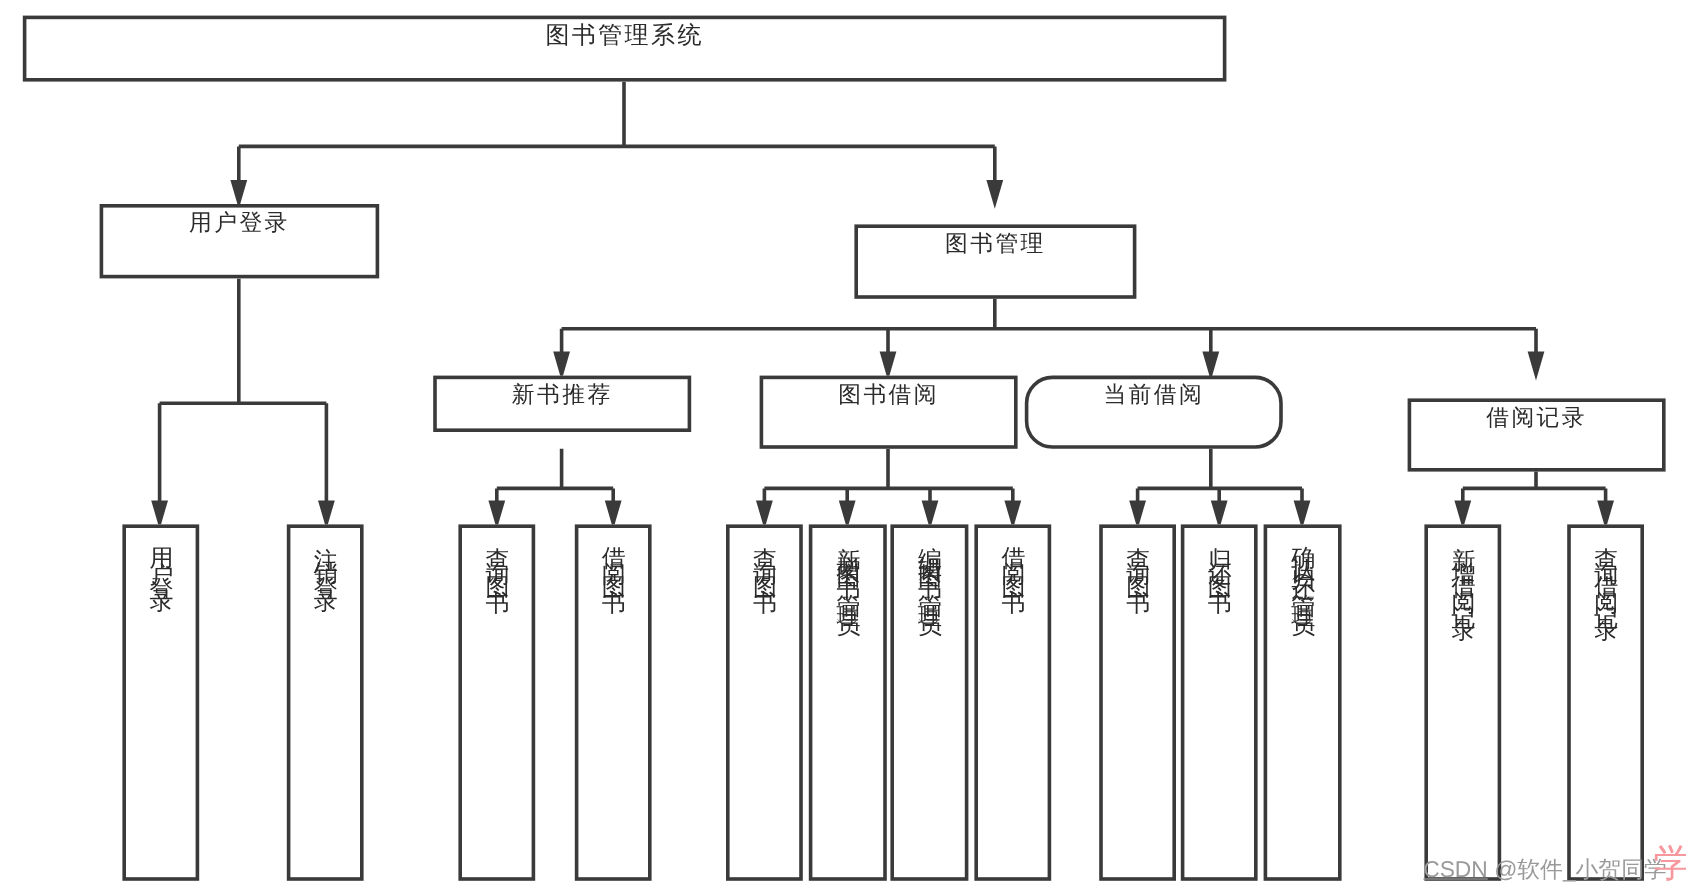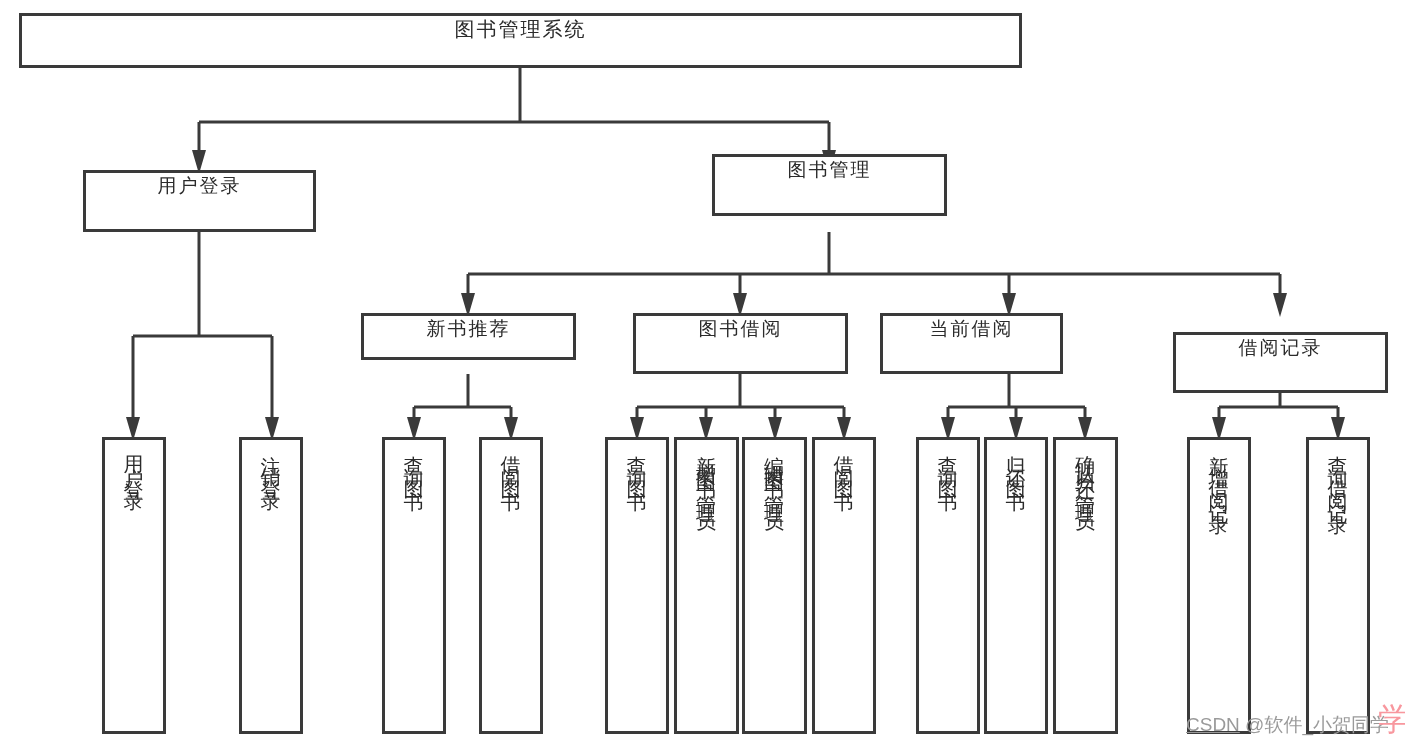--- a/index.html
+++ b/index.html
@@ -109,31 +109,31 @@
     <polygon points="1331,417 1345,417 1338,441"></polygon>
   </svg>
 
   <div class="box root" style="left:19px; top:13px; width:1003px; height:55px;">
     <span class="h-label">图书管理系统</span>
   </div>
 
   <div class="box" style="left:83px; top:170px; width:233px; height:62px;">
     <span class="h-label">用户登录</span>
   </div>
-  <div class="box" style="left:712px; top:154px; width:235px; height:62px;">
+  <div class="box" style="left:712px; top:187px; width:235px; height:62px;">
     <span class="h-label">图书管理</span>
   </div>
 
   <div class="box" style="left:361px; top:313px; width:215px; height:47px;">
     <span class="h-label">新书推荐</span>
   </div>
   <div class="box" style="left:633px; top:313px; width:215px; height:61px;">
     <span class="h-label">图书借阅</span>
   </div>
-  <div class="box" style="left:880px; top:313px; width:183px; height:61px;">
+  <div class="box" style="left:854px; top:313px; width:215px; height:61px;border-radius:23px;">
     <span class="h-label">当前借阅</span>
   </div>
   <div class="box" style="left:1173px; top:313px; width:215px; height:61px;margin-top:19px;">
     <span class="h-label">借阅记录</span>
   </div>
 
   <div class="box" style="left:102px; top:437px; width:64px; height:297px;">
     <span class="v-label">用户登录</span>
   </div>
   <div class="box" style="left:239px; top:437px; width:64px; height:297px;">

